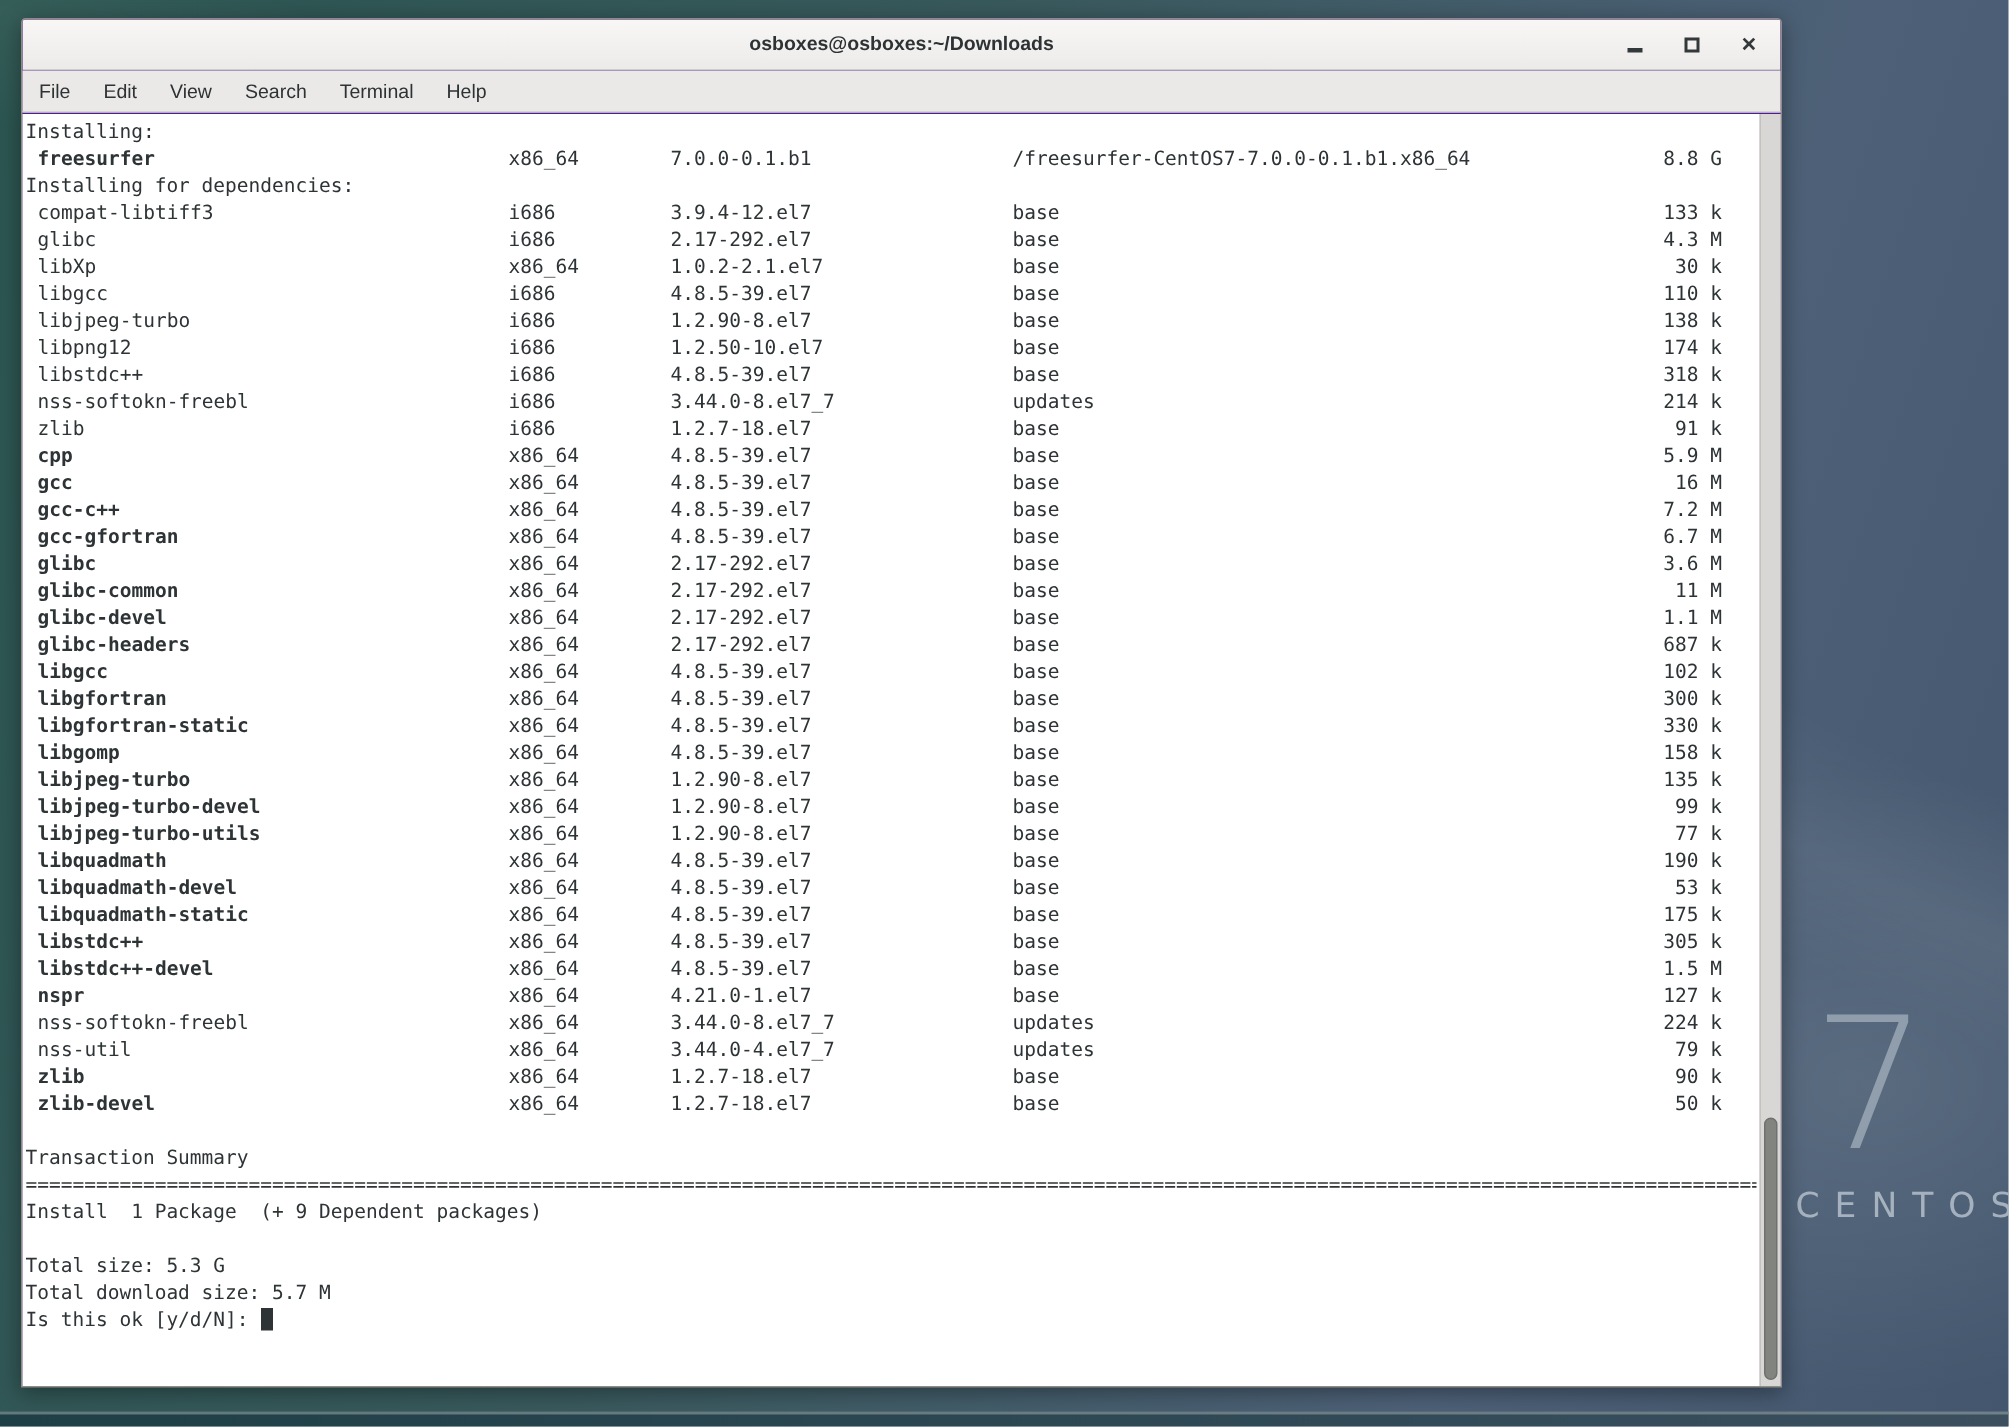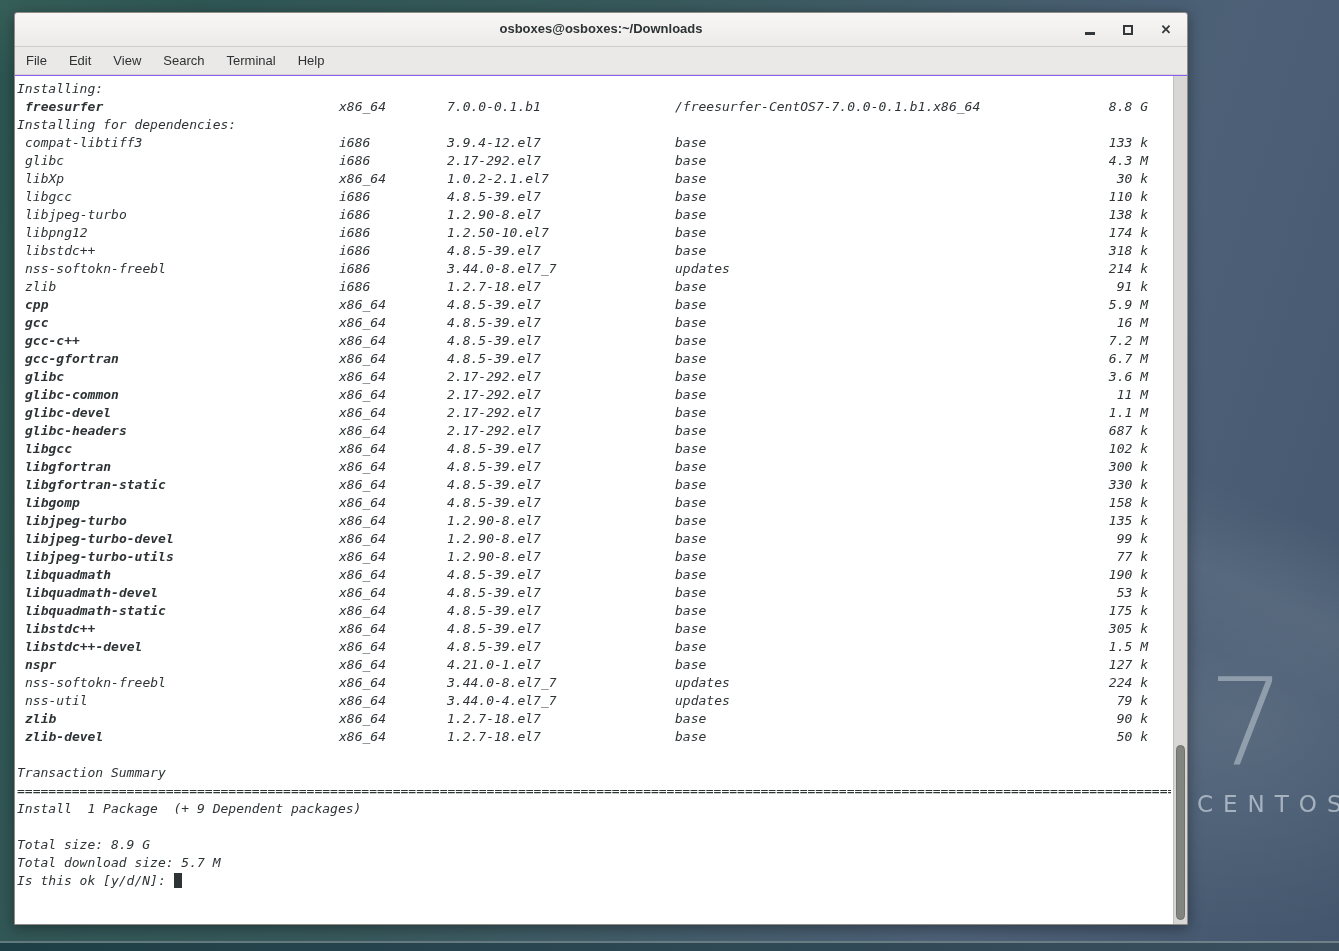--- a/index.html
+++ b/index.html
@@ -26,21 +26,21 @@
   }
   .bottom-strip {
     position:absolute; left:0; right:0; bottom:0; height:10px;
     background:linear-gradient(90deg,#1e3f46,#3b4f5f);
     border-top:2px solid rgba(155,170,172,0.55);
   }
 
   
   .window {
     position:absolute; left:14px; top:12px; width:1174px; height:913px;
-    background:#8b5cf6;
+    background:#4c1d95;
     border:1px solid #8f8c86; border-radius:3px 3px 0 0;
     box-shadow:0 3px 14px rgba(0,0,0,0.38);
   }
   .titlebar {
     position:relative; height:34px;
     background:linear-gradient(#f8f7f6,#edebe9);
     border-bottom:1px solid #cfcdc9;
     border-radius:2px 2px 0 0;
     cursor:default;
   }
@@ -71,21 +71,21 @@
 
   .content {
     position:absolute; top:63px; left:0; right:0; bottom:0;
     background:#ffffff; overflow:hidden;
   }
   .term-text {
     position:absolute; left:2px; top:4px; right:16px;
     font-family:"DejaVu Sans Mono", monospace;
     font-size:13px; color:#2e3436;
   }
-  .t-line { position:relative; height:18px; line-height:18px; white-space:pre;font-style:italic; }
+  .t-line { position:relative; height:18px; line-height:18px; white-space:pre; }
   .c-text { white-space:pre; }
   .c-name    { position:absolute; left:8px; }
   .c-name.bold { font-weight:bold; }
   .c-arch    { position:absolute; left:278px;margin-left:44px; }
   .c-version { position:absolute; left:430px; }
   .c-repo    { position:absolute; left:658px; }
   .c-size    { position:absolute; right:23px;margin-left:20px; }
   .c-sep     { position:absolute; left:0; right:0; height:18px; overflow:hidden; display:block; }
   .cursor {
     display:inline-block; width:8px; height:15px; background:#2e3436;
@@ -172,21 +172,21 @@
         <div class="t-line"><span class="c-name bold">nspr</span><span class="c-arch">x86_64</span><span class="c-version">4.21.0-1.el7</span><span class="c-repo">base</span><span class="c-size">127 k</span></div>
         <div class="t-line"><span class="c-name">nss-softokn-freebl</span><span class="c-arch">x86_64</span><span class="c-version">3.44.0-8.el7_7</span><span class="c-repo">updates</span><span class="c-size">224 k</span></div>
         <div class="t-line"><span class="c-name">nss-util</span><span class="c-arch">x86_64</span><span class="c-version">3.44.0-4.el7_7</span><span class="c-repo">updates</span><span class="c-size">79 k</span></div>
         <div class="t-line"><span class="c-name bold">zlib</span><span class="c-arch">x86_64</span><span class="c-version">1.2.7-18.el7</span><span class="c-repo">base</span><span class="c-size">90 k</span></div>
         <div class="t-line"><span class="c-name bold">zlib-devel</span><span class="c-arch">x86_64</span><span class="c-version">1.2.7-18.el7</span><span class="c-repo">base</span><span class="c-size">50 k</span></div>
         <div class="t-line"></div>
         <div class="t-line"><span class="c-text">Transaction Summary</span></div>
         <div class="t-line"><span class="c-sep">==========================================================================================================================================================================</span></div>
         <div class="t-line"><span class="c-text">Install  1 Package  (+ 9 Dependent packages)</span></div>
         <div class="t-line"></div>
-        <div class="t-line"><span class="c-text">Total size: 8.9 G</span></div>
+        <div class="t-line"><span class="c-text">Total size: 5.3 G</span></div>
         <div class="t-line"><span class="c-text">Total download size: 5.7 M</span></div>
         <div class="t-line"><span class="c-text">Is this ok [y/d/N]: </span><span class="cursor"></span></div>
       </div>
     <div class="scrollbar">
       <div class="scroll-thumb"></div>
     </div>
   </div>
 
 </div>
 

